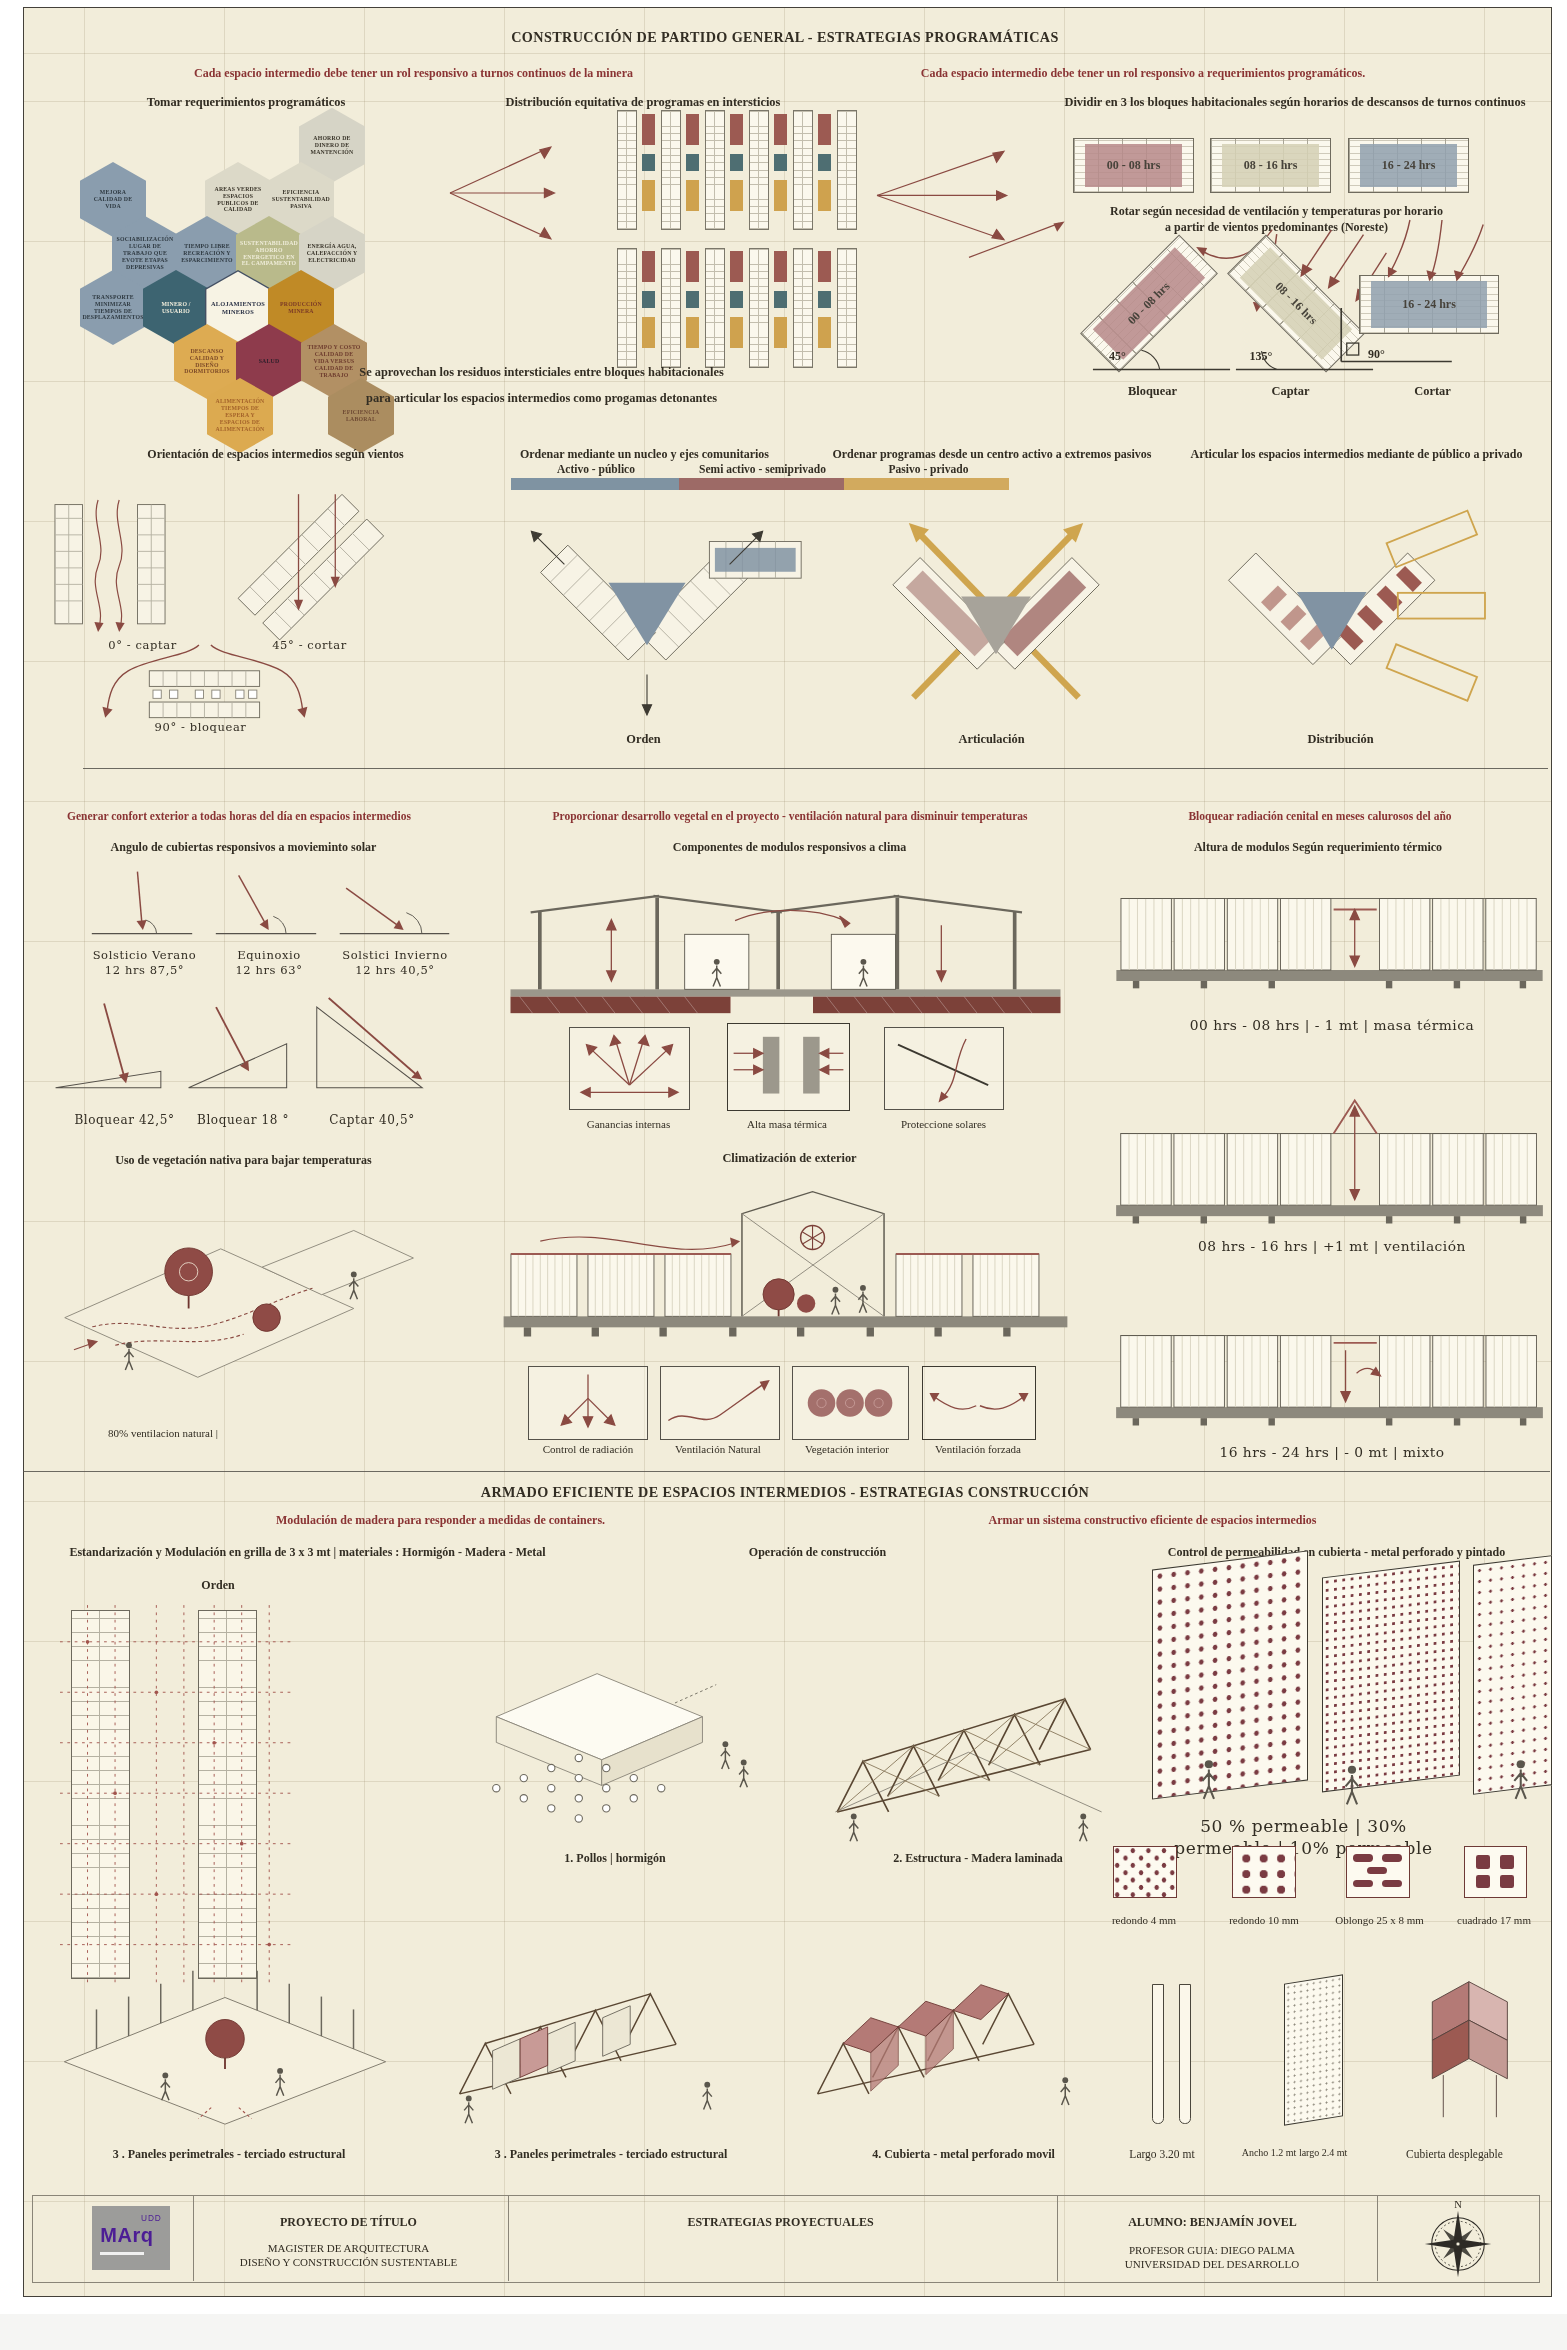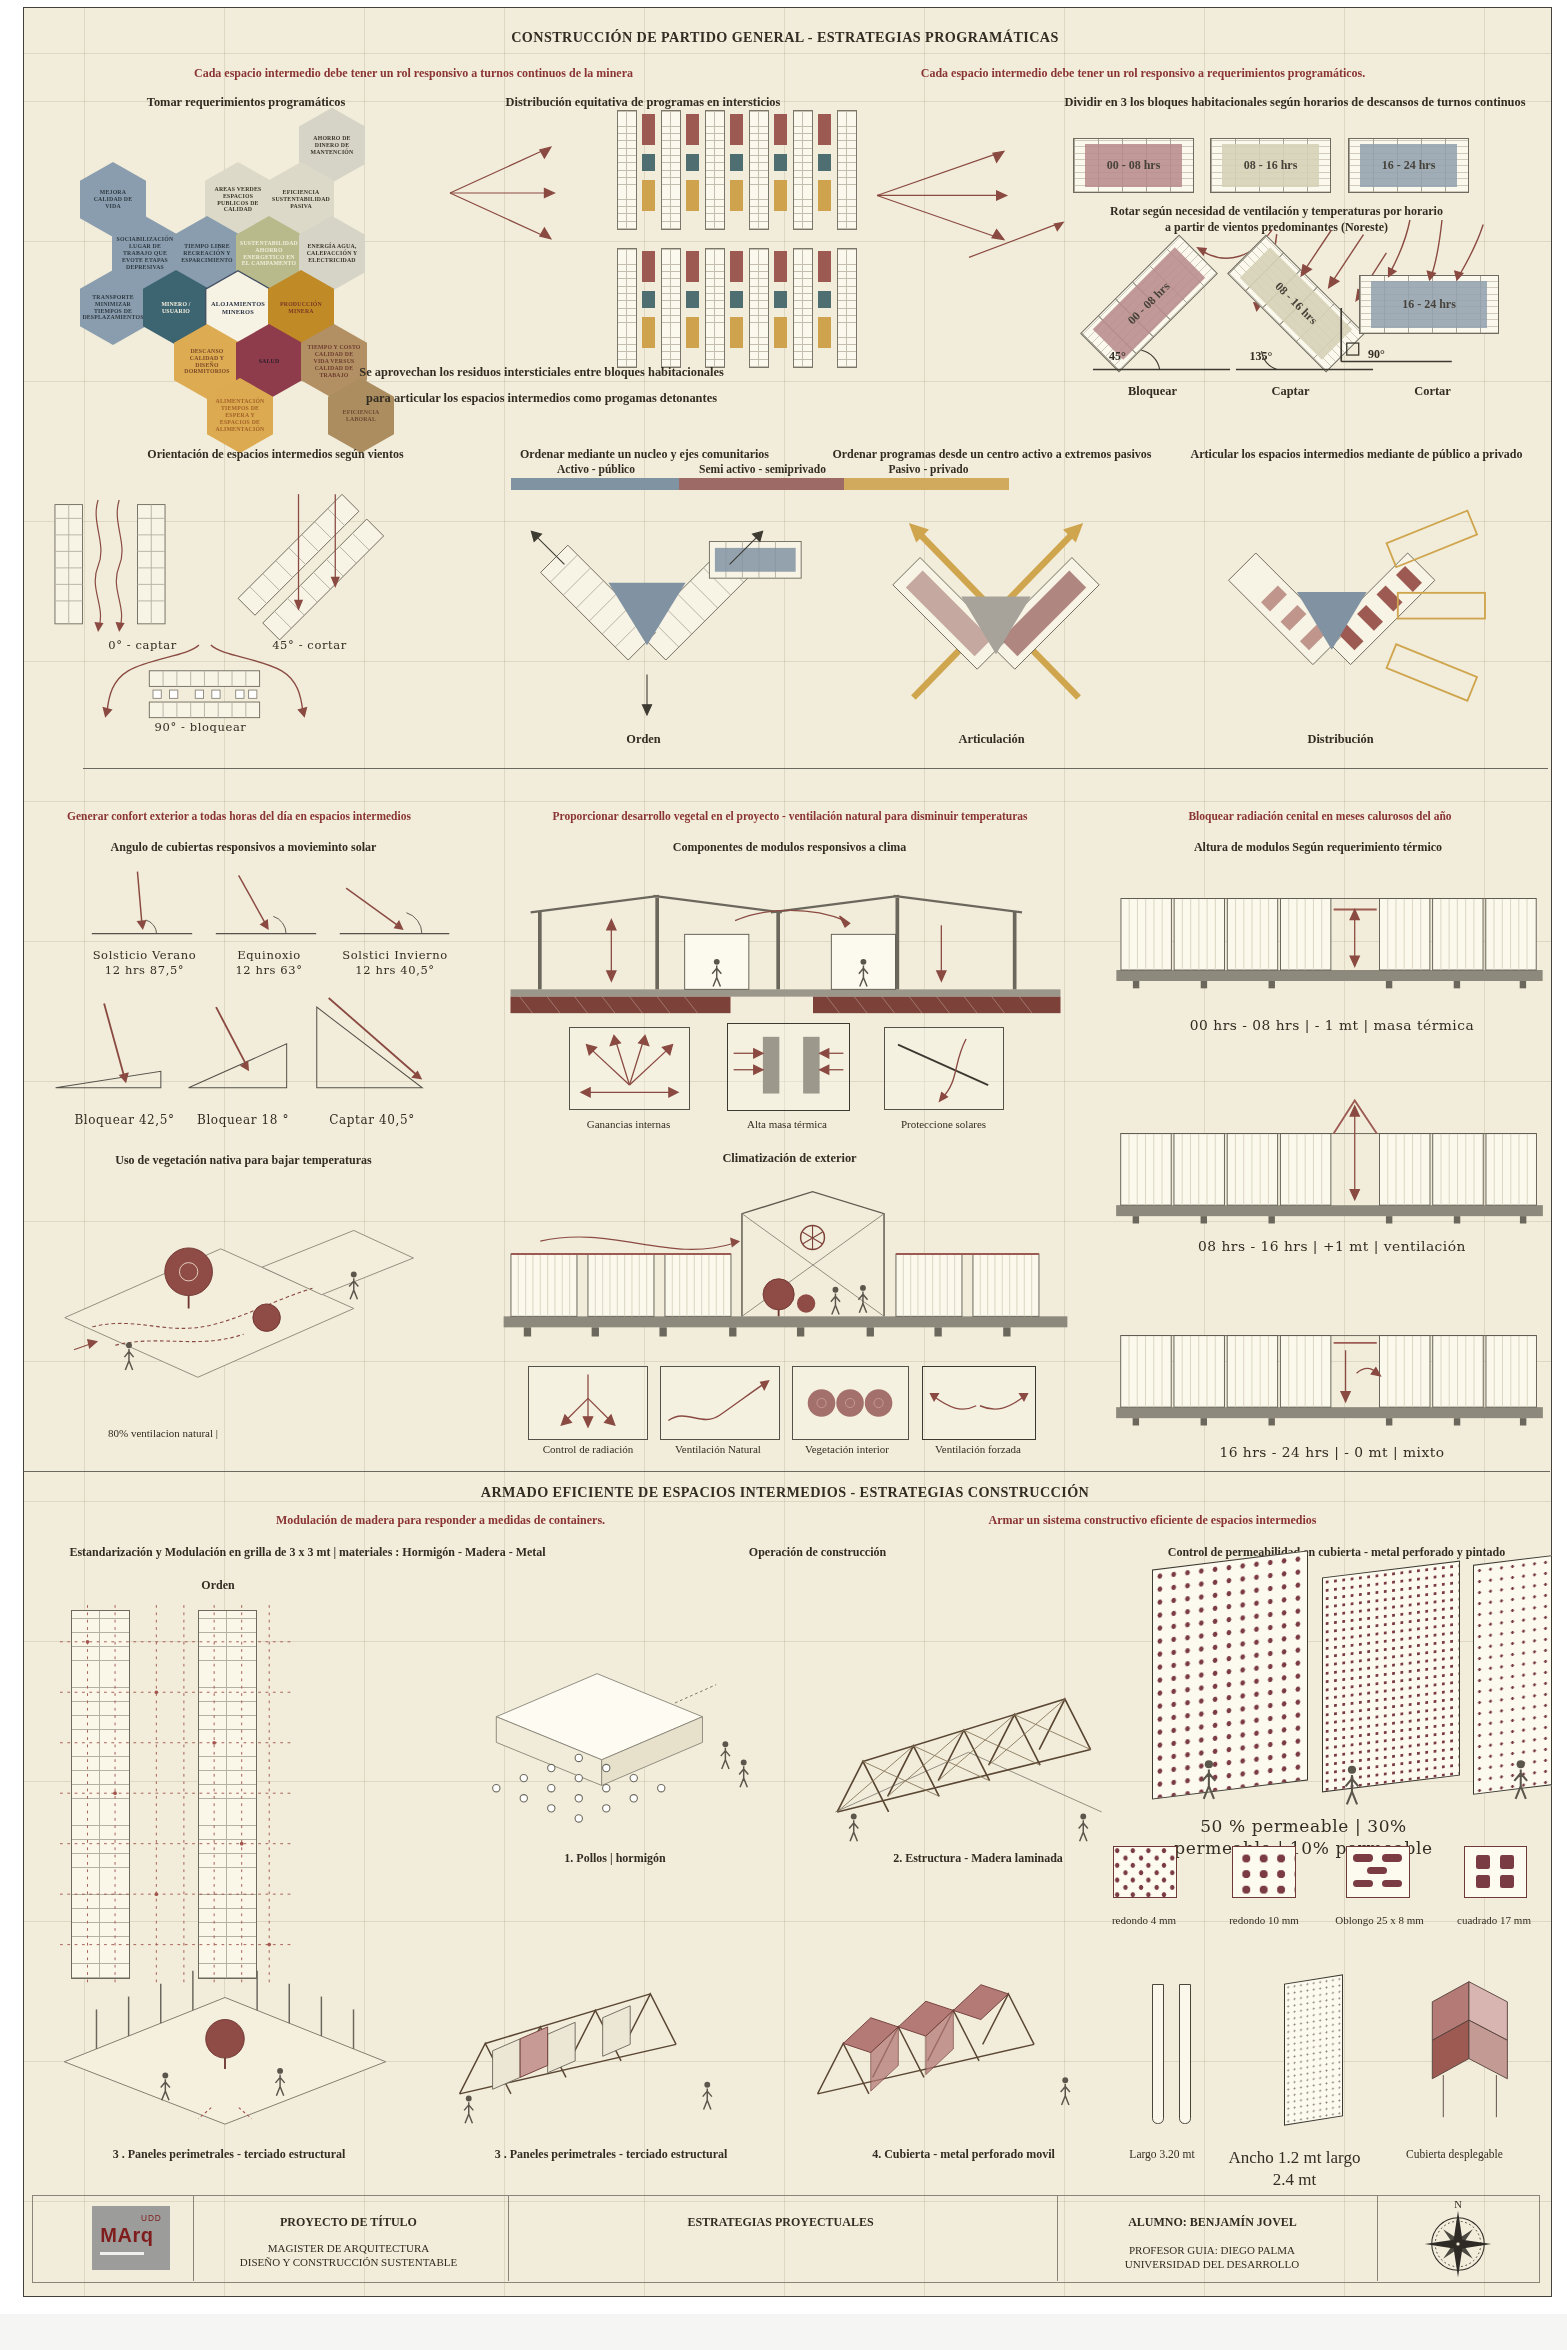--- a/index.html
+++ b/index.html
@@ -57,21 +57,21 @@
   .pbox{position:absolute;border:1.3px solid #6e3a36;background:#fdfaf0;}
   .pbox.d1{background-image:radial-gradient(circle,#7a3b42 2.1px, transparent 2.6px),radial-gradient(circle,#7a3b42 2.1px, transparent 2.6px);background-size:15.6px 14.7px,15.6px 14.7px;background-position:3.7px 3.7px,11px 11px;}
   .pbox.d2{background-image:radial-gradient(circle,#7a3b42 3.9px, transparent 4.4px);background-size:17.4px 15.6px;background-position:4.6px 3.7px;}
   .obl{position:absolute;background:#7a3b42;border-radius:3.7px;width:20px;height:7.3px;}
   .sqr{position:absolute;background:#7a3b42;border-radius:2.3px;width:13.8px;height:13.8px;}
   .plank{position:absolute;width:10px;height:138px;border:1.2px solid #4a463c;background:#fbf7ea;border-radius:0 0 5.5px 5.5px;}
   svg{position:absolute;overflow:visible;}
   .pre{white-space:pre-line;}
   #footer-box{position:absolute;border:0.9px solid #8a8578;}
   .fdiv{position:absolute;width:0.9px;background:#8a8578;}
-  #marq-logo{position:absolute;background:#9c9c9a;color:#7f1d1d;}
+  #marq-logo{position:absolute;background:#9c9c9a;color:#4c1d95;}
   #marq-logo .udd{position:absolute;right:8.3px;top:7.3px;font-family:"Liberation Sans",sans-serif;font-size:8.3px;letter-spacing:0.9px;}
   #marq-logo .marq{position:absolute;left:8.3px;top:18.4px;font-family:"Liberation Sans",sans-serif;font-size:20px;font-weight:bold;letter-spacing:0.5px;}
   #marq-logo .bar{position:absolute;left:8.3px;top:46px;width:44px;height:2.8px;background:rgba(255,255,255,.85);}
 </style>
 </head>
 <body>
 
 <div id="page">
   <div id="poster-bg"></div>
 
@@ -972,21 +972,21 @@
     </g>
     <use href="#fig" transform="translate(300,195)"></use>
   </svg>
   <div class="lbl hs" style="left:826px;top:2147px;width:275px;">4. Cubierta - metal perforado movil</div>
 
   <div class="plank" style="left:1152px;top:1984px;"></div>
   <div class="plank" style="left:1179px;top:1984px;"></div>
   <div class="lbl s" style="left:1109px;top:2147px;width:106px;font-size:11.5px;">Largo 3.20 mt</div>
 
   <div class="pperf dots-sml" style="left:1284px;top:1979px;width:57px;height:140px;transform:skewY(-9deg);"></div>
-  <div class="lbl s" style="left:1221px;top:2147px;width:147px;font-size:17px;">Ancho 1.2 mt largo 2.4 mt</div>
+  <div class="lbl s" style="left:1221px;top:2147px;width:147px;font-size:10px;">Ancho 1.2 mt largo 2.4 mt</div>
 
   <svg style="left:1414px;top:1963px;" width="119" height="161" viewBox="0 0 130 175">
     <g stroke="#55423c" stroke-width="1">
       <polygon points="20,42 60,20 60,62 20,84" fill="#b47a76"></polygon>
       <polygon points="60,20 102,42 102,84 60,62" fill="#d8b5b0"></polygon>
       <polygon points="20,84 60,62 60,104 20,126" fill="#9c5a52"></polygon>
       <polygon points="60,62 102,84 102,126 60,104" fill="#c49a94"></polygon>
       <line x1="32" y1="122" x2="32" y2="168"></line>
         <line x1="90" y1="122" x2="90" y2="168"></line>
     </g>

